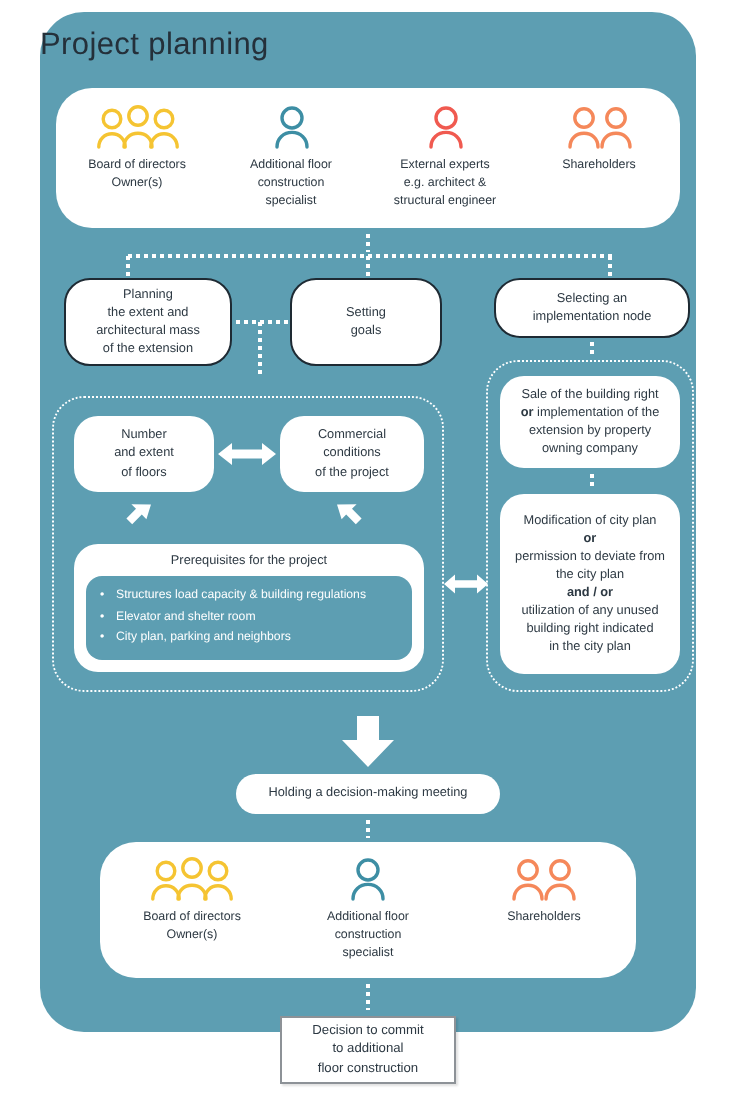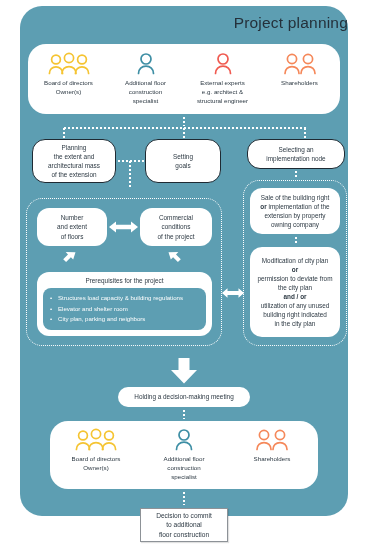--- a/index.html
+++ b/index.html
@@ -31,21 +31,21 @@
     height: 510px;
     background: #5d9eb2;
     border-radius: 22px;
   }
 
   .title {
     position: absolute;
     left: 20px;
     top: 14px;
     width: 328px;
-    text-align: right;
+    text-align: left;
     color: #24303a;
     font-size: 15.5px;
     letter-spacing: .2px;
   }
 
   
   .white-card {
     position: absolute;
     background: #ffffff;
     border-radius: 18px;

